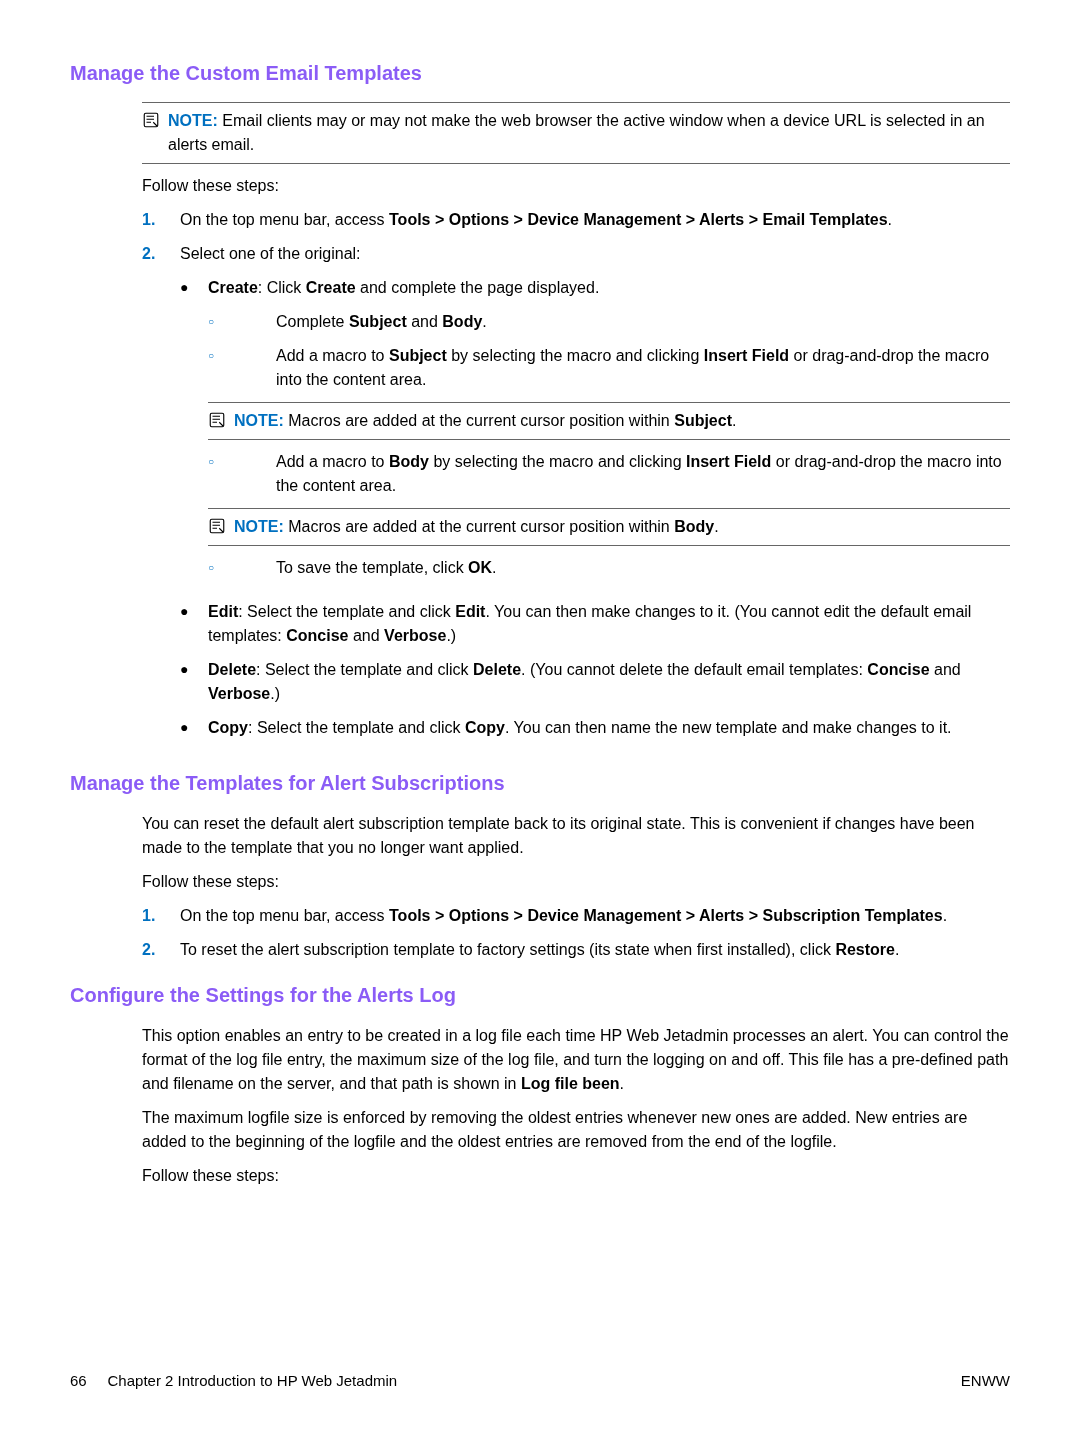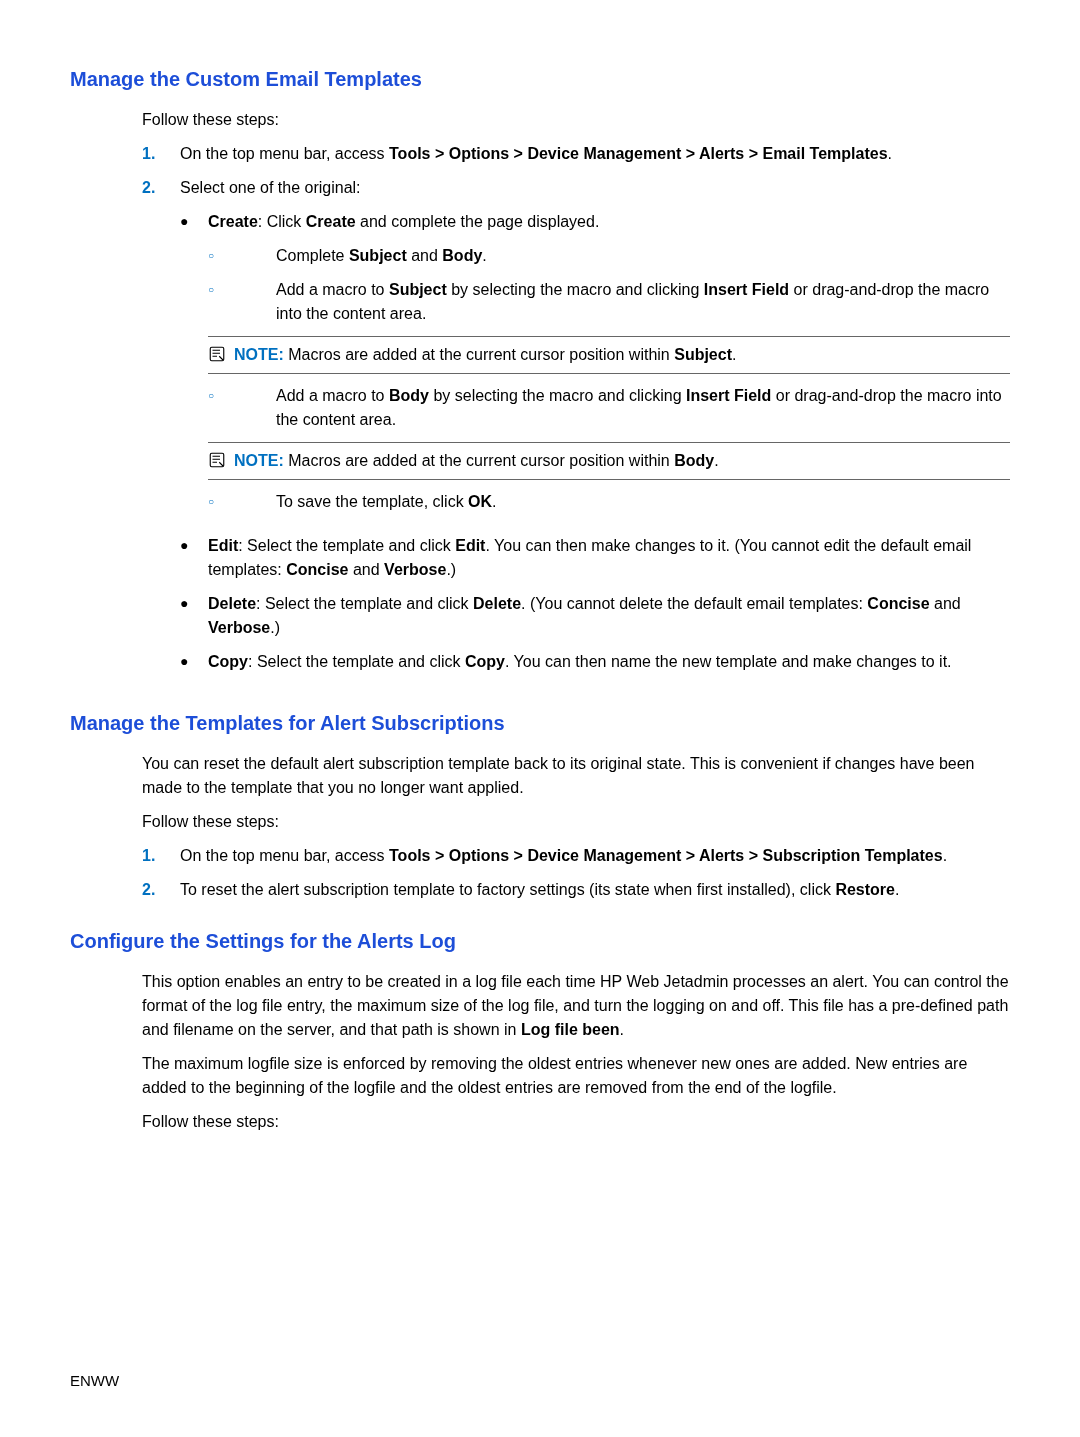--- a/index.html
+++ b/index.html
@@ -12,24 +12,24 @@
   .page {
     width: 1080px;
     height: 1437px;
     padding: 40px 70px 50px 70px;
     box-sizing: border-box;
     position: relative;
     font-size: 16px;
     line-height: 1.5;
   }
   h2.section {
-    color: #1d4ed8;
+    color: #8b5cf6;
     font-size: 20px;
     font-weight: bold;
-    margin: 24px 0 14px 0;
+    margin: 18px 0 14px 0;
   }
   .body-block {
     margin-left: 72px;
   }
   p { margin: 10px 0; }
   .note-box {
     border-top: 1px solid #666;
     border-bottom: 1px solid #666;
     padding: 6px 0 6px 0;
     margin: 8px 0;
@@ -119,20 +119,31 @@
 </style>
 </head>
 <body>
 
 <div class="page">
 
   <h2 class="section">Manage the Custom Email Templates</h2>
 
   <div class="body-block">
 
+    <div class="note-box">
+      <svg class="note-icon" viewBox="0 0 24 24">
+        <rect x="3" y="3" width="18" height="18" rx="2" fill="none" stroke="#000" stroke-width="1.5"></rect>
+        <path d="M6 7h10M6 11h10M6 15h6" stroke="#000" stroke-width="1.5" fill="none"></path>
+        <path d="M15 15l5 5" stroke="#000" stroke-width="1.5"></path>
+      </svg>
+      <div>
+        <span class="note-label">NOTE:</span>
+        <span>Email clients may or may not make the web browser the active window when a device URL is selected in an alerts email.</span>
+      </div>
+    </div>
 
     <p>Follow these steps:</p>
 
     <ol class="numbered">
       <li>
         <span class="num">1.</span>
         <div class="content">
           <span>On the top menu bar, access </span><b>Tools &gt; Options &gt; Device Management &gt; Alerts &gt; Email Templates</b><span>.</span>
         </div>
       </li>
@@ -259,16 +270,21 @@
   <h2 class="section">Configure the Settings for the Alerts Log</h2>
   <div class="body-block">
     <p>
       <span>This option enables an entry to be created in a log file each time HP Web Jetadmin processes an alert. You can control the format of the log file entry, the maximum size of the log file, and turn the logging on and off. This file has a pre-defined path and filename on the server, and that path is shown in </span><b>Log file been</b><span>.</span>
     </p>
     <p>The maximum logfile size is enforced by removing the oldest entries whenever new ones are added. New entries are added to the beginning of the logfile and the oldest entries are removed from the end of the logfile.</p>
     <p>Follow these steps:</p>
   </div>
 
   <div class="footer">
+    <div>
+      <span>66</span>
+      &nbsp;&nbsp;&nbsp;
+      <span>Chapter 2   Introduction to HP Web Jetadmin</span>
+    </div>
     <div>ENWW</div>
   </div>
 
 </div>
 
 </body></html>

